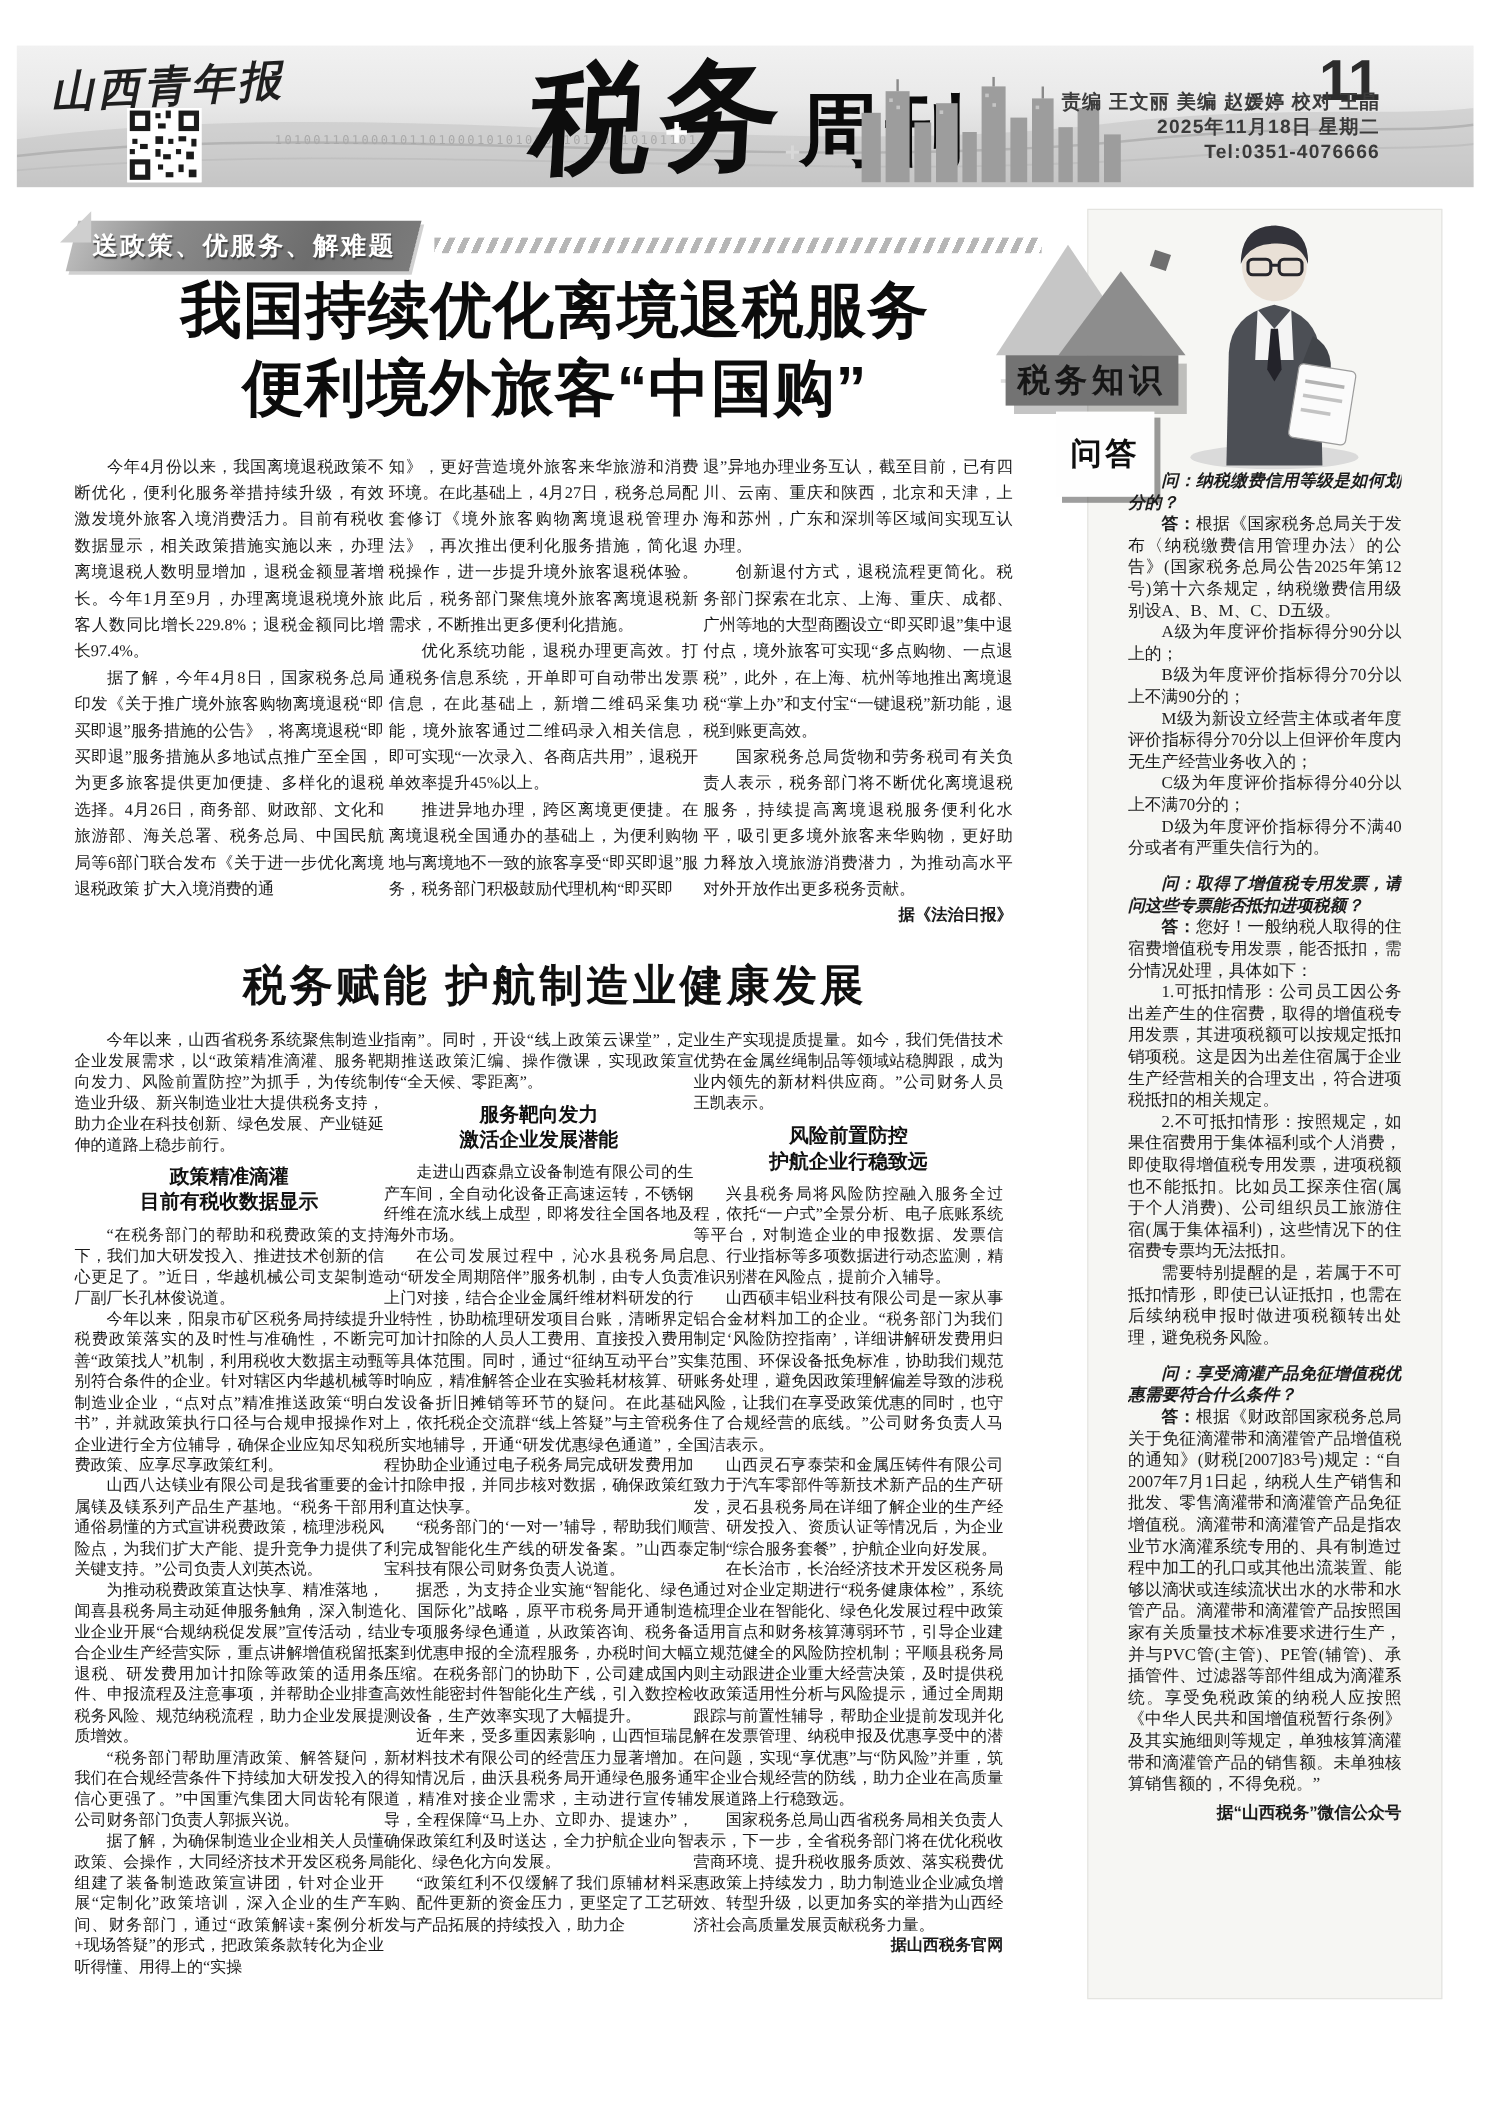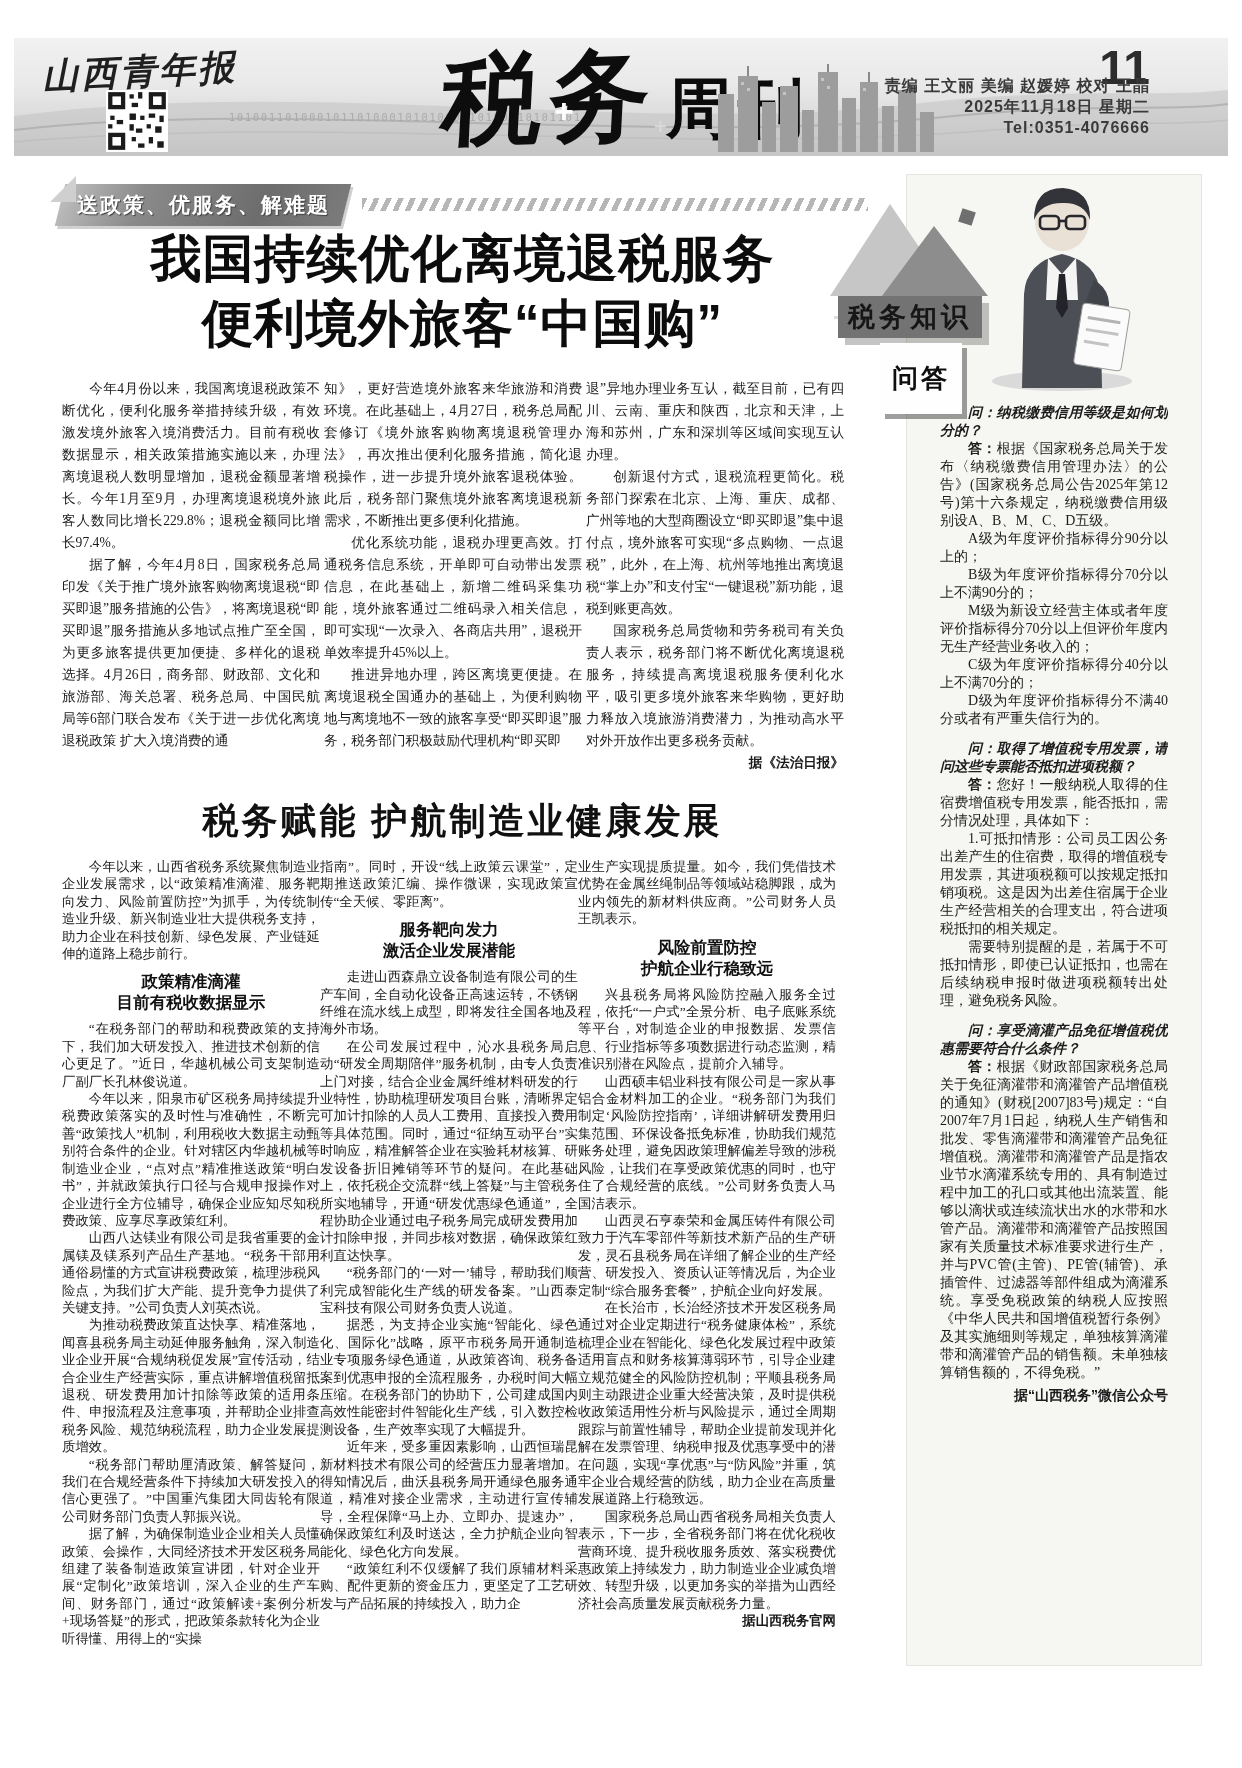--- a/index.html
+++ b/index.html
@@ -62,21 +62,21 @@
   
   .sidebar-panel { position:absolute; left:906px; top:174px; width:296px; height:1492px;
     background:#f6f6f3; border:1px solid #e4e4e0; }
   .sb-illus { position:absolute; left:812px; top:176px; width:396px; height:218px; }
   .sb-title1 { position:absolute; left:838px; top:296px; background:#737373; padding:3px 10px;
     font-family:"Liberation Sans",sans-serif; font-weight:900; font-size:27px; letter-spacing:4px;
     color:#161616; box-shadow:7px 7px 0 rgba(60,60,60,0.30); }
   .sb-title2 { position:absolute; left:880px; top:343px; background:#fefefe; padding:18px 12px;
     font-family:"Liberation Sans",sans-serif; font-weight:900; font-size:26px; letter-spacing:3px;
     color:#0e0e0e; box-shadow:5px 5px 0 rgba(40,40,40,0.45); }
-  .sb-qa { position:absolute; left:940px; top:404px; width:228px; height:1256px; overflow:hidden;
+  .sb-qa { position:absolute; left:940px; top:393px; width:228px; height:1256px; overflow:hidden;
     font-size:14px; line-height:18px; text-align:justify; color:#1c1c1c; }
   .sb-qa p { text-indent:2em; }
   .sb-qa p.q { font-weight:700; font-style:italic; margin-top:12px; }
   .sb-qa p.q.first { margin-top:0; }
   .sb-qa .a-label { font-weight:700; font-style:normal; }
   .sb-source { text-align:right !important; font-weight:700; font-family:"Liberation Sans",sans-serif;
     text-indent:0 !important; margin-top:4px; font-style:normal; }
 </style>
 </head>
 <body>
@@ -267,20 +267,21 @@
     <p class="a"><span class="a-label">答：</span><span>根据《国家税务总局关于发布〈纳税缴费信用管理办法〉的公告》(国家税务总局公告2025年第12号)第十六条规定，纳税缴费信用级别设A、B、M、C、D五级。</span></p>
     <p>A级为年度评价指标得分90分以上的；</p>
     <p>B级为年度评价指标得分70分以上不满90分的；</p>
     <p>M级为新设立经营主体或者年度评价指标得分70分以上但评价年度内无生产经营业务收入的；</p>
     <p>C级为年度评价指标得分40分以上不满70分的；</p>
     <p>D级为年度评价指标得分不满40分或者有严重失信行为的。</p>
 
     <p class="q">问：取得了增值税专用发票，请问这些专票能否抵扣进项税额？</p>
     <p class="a"><span class="a-label">答：</span><span>您好！一般纳税人取得的住宿费增值税专用发票，能否抵扣，需分情况处理，具体如下：</span></p>
     <p>1.可抵扣情形：公司员工因公务出差产生的住宿费，取得的增值税专用发票，其进项税额可以按规定抵扣销项税。这是因为出差住宿属于企业生产经营相关的合理支出，符合进项税抵扣的相关规定。</p>
+    <p>2.不可抵扣情形：按照规定，如果住宿费用于集体福利或个人消费，即使取得增值税专用发票，进项税额也不能抵扣。比如员工探亲住宿(属于个人消费)、公司组织员工旅游住宿(属于集体福利)，这些情况下的住宿费专票均无法抵扣。</p>
     <p>需要特别提醒的是，若属于不可抵扣情形，即使已认证抵扣，也需在后续纳税申报时做进项税额转出处理，避免税务风险。</p>
 
     <p class="q">问：享受滴灌产品免征增值税优惠需要符合什么条件？</p>
     <p class="a"><span class="a-label">答：</span><span>根据《财政部国家税务总局关于免征滴灌带和滴灌管产品增值税的通知》(财税[2007]83号)规定：“自2007年7月1日起，纳税人生产销售和批发、零售滴灌带和滴灌管产品免征增值税。滴灌带和滴灌管产品是指农业节水滴灌系统专用的、具有制造过程中加工的孔口或其他出流装置、能够以滴状或连续流状出水的水带和水管产品。滴灌带和滴灌管产品按照国家有关质量技术标准要求进行生产，并与PVC管(主管)、PE管(辅管)、承插管件、过滤器等部件组成为滴灌系统。享受免税政策的纳税人应按照《中华人民共和国增值税暂行条例》及其实施细则等规定，单独核算滴灌带和滴灌管产品的销售额。未单独核算销售额的，不得免税。”</span></p>
     <p class="sb-source">据“山西税务”微信公众号</p>
   </div>
 
 </div>
 
 </body></html>

